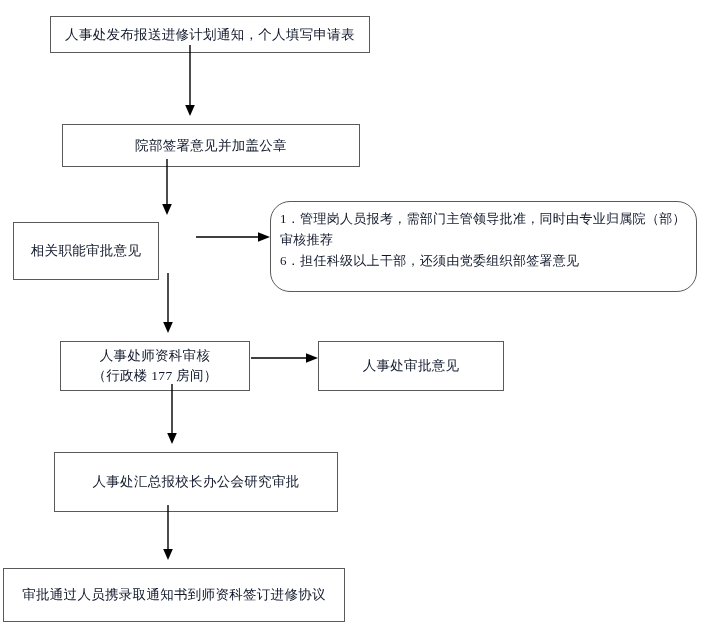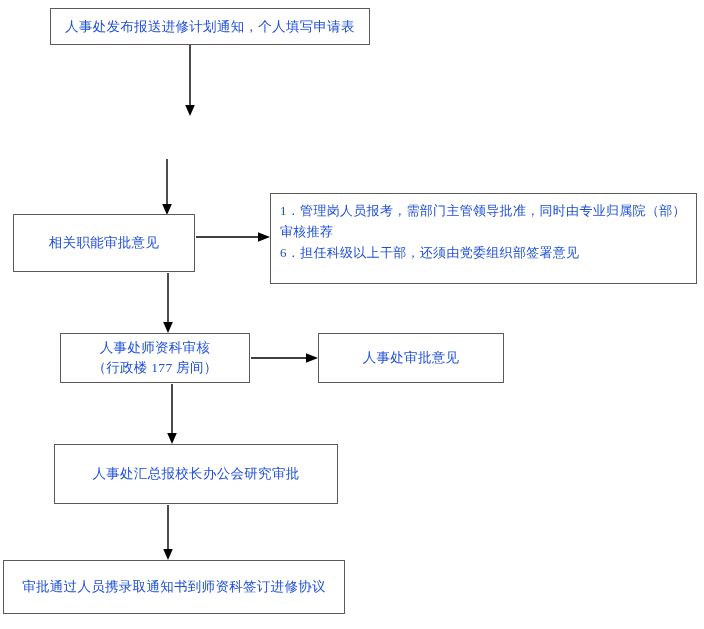--- a/index.html
+++ b/index.html
@@ -18,29 +18,31 @@
   .node {
     position: absolute;
     box-sizing: border-box;
     border: 1px solid #5a5a5a;
     background: #ffffff;
     display: flex;
     align-items: center;
     justify-content: center;
     text-align: center;
     font-size: 13.5px;
-    color: #1d4ed8;
+    color: #0f172a;
     line-height: 1.45;
     letter-spacing: 0.3px;
+    margin-top: 8px;
   }
   .node.left-align {
     justify-content: flex-start;
     text-align: left;
     padding: 6px 9px;
     align-items: flex-start;
+    border-radius: 20px;
   }
   .node .inner {
     width: 100%;
   }
   .node .line {
     display: block;
   }
   .note-list {
     font-size: 13px;
     line-height: 1.62;
@@ -72,29 +74,32 @@
     <span class="inner">人事处发布报送进修计划通知，个人填写申请表</span>
   </div>
 
   <div class="connector v-arrow" style="left:183px; top:45px; width:14px; height:71px;">
     <svg width="14" height="71" viewBox="0 0 14 71">
       <line x1="7" y1="0" x2="7" y2="62"></line>
       <polygon points="7,71 2.2,60 11.8,60"></polygon>
     </svg>
   </div>
 
+  <div class="node" style="left:62px; top:116px; width:298px; height:43px;">
+    <span class="inner">院部签署意见并加盖公章</span>
+  </div>
 
   <div class="connector v-arrow" style="left:160px; top:159px; width:14px; height:56px;">
     <svg width="14" height="56" viewBox="0 0 14 56">
       <line x1="7" y1="0" x2="7" y2="47"></line>
       <polygon points="7,56 2.2,45 11.8,45"></polygon>
     </svg>
   </div>
 
-  <div class="node" style="left:13px; top:214px; width:182px; height:58px;">
+  <div class="node" style="left:13px; top:214px; width:146px; height:58px;">
     <span class="inner">相关职能审批意见</span>
   </div>
 
   <div class="connector h-arrow" style="left:196px; top:230px; width:74px; height:14px;">
     <svg width="74" height="14" viewBox="0 0 74 14">
       <line x1="0" y1="7" x2="64" y2="7"></line>
       <polygon points="74,7 62,2.2 62,11.8"></polygon>
     </svg>
   </div>
 

